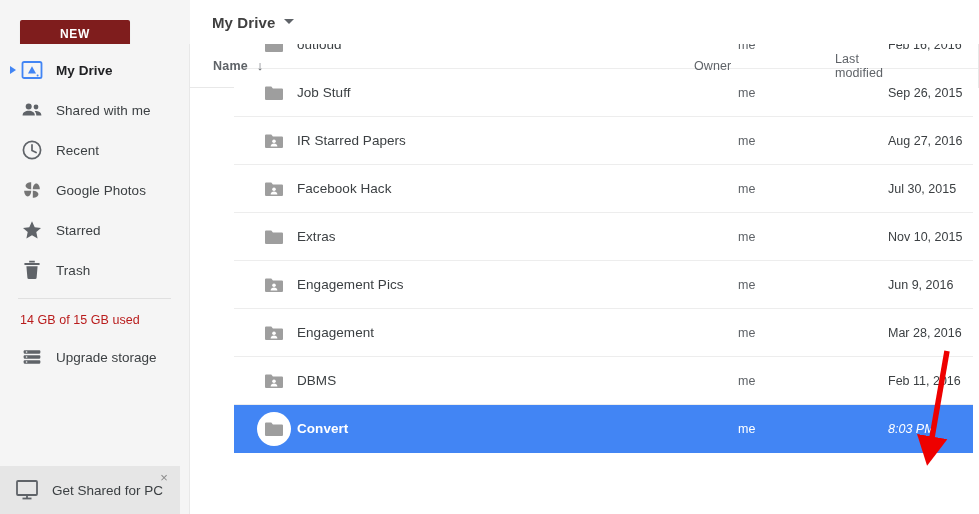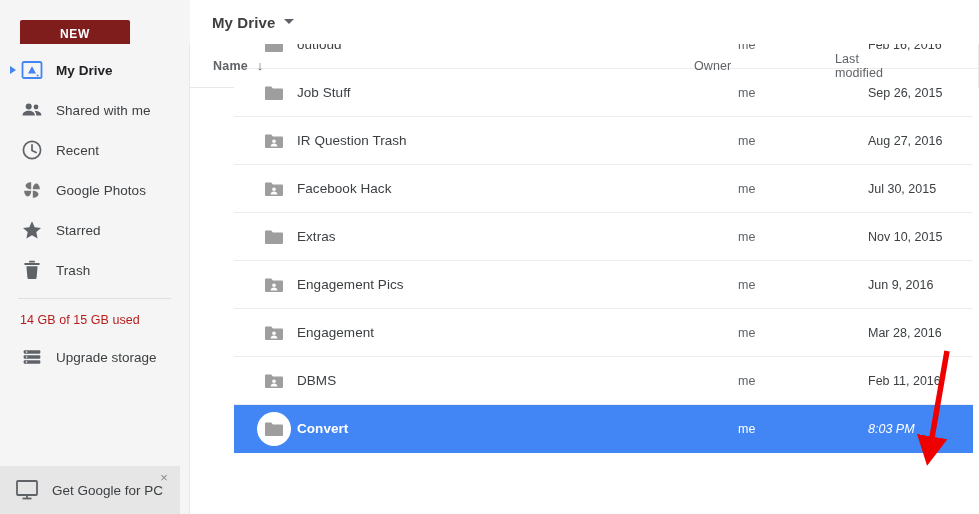--- a/index.html
+++ b/index.html
@@ -283,21 +283,21 @@
   .fr-owner {
     position: absolute;
     left: 504px;
     font-size: 12.5px;
     color: #5f6368;
   }
   .file-row.selected .fr-owner { color: #fff; }
 
   .fr-modified {
     position: absolute;
-    left: 634px;
+    left: 654px;
     font-size: 12.5px;
     color: #3c4043;
   }
   .file-row.selected .fr-modified { color: #fff; font-style: italic; }
 
   
   .right-gutter {
     position: absolute;
     top: 44px; right: 0; bottom: 0;
     width: 6px;
@@ -419,21 +419,21 @@
       </div>
 
       <div class="getdrive">
         <span class="getdrive-icon">
           <svg width="24" height="22" viewBox="0 0 24 22" fill="none" stroke="currentColor" stroke-width="1.8">
             <rect x="2" y="2" width="20" height="14" rx="1"></rect>
             <line x1="12" y1="16" x2="12" y2="19"></line>
             <line x1="7.5" y1="19.5" x2="16.5" y2="19.5"></line>
           </svg>
         </span>
-        <span class="getdrive-label">Get Google for PC</span>
+        <span class="getdrive-label">Get Shared for PC</span>
         <span class="getdrive-close">×</span>
       </div>
     </div>
 
     <div class="content">
 
       <div class="col-header">
         <span class="ch-name">
           <span>Name</span>
           <span class="sort-arrow">↓</span>
@@ -468,21 +468,21 @@
             </div>
             <div class="file-row">
               <span class="fr-icon">
                 <span class="circ"></span>
                 <svg width="24" height="24" viewBox="0 0 24 24">
                   <path d="M3 6.6 a1.1 1.1 0 0 1 1.1-1.1 H9.3 l1.6 2 h9 a1.1 1.1 0 0 1 1.1 1.1 v9.4 a1.1 1.1 0 0 1-1.1 1.1 H4.1 A1.1 1.1 0 0 1 3 18 Z" fill="#9e9e9e"></path>
                   <circle cx="12" cy="12.2" r="1.8" fill="#ffffff"></circle>
                   <path d="M8.6 17.6 c0-2 1.6-3.1 3.4-3.1 s3.4 1.1 3.4 3.1 z" fill="#ffffff"></path>
                 </svg>
               </span>
-              <span class="fr-name">IR Question Trash</span>
+              <span class="fr-name">IR Starred Papers</span>
               <span class="fr-owner">me</span>
               <span class="fr-modified">Aug 27, 2016</span>
             </div>
             <div class="file-row">
               <span class="fr-icon">
                 <span class="circ"></span>
                 <svg width="24" height="24" viewBox="0 0 24 24">
                   <path d="M3 6.6 a1.1 1.1 0 0 1 1.1-1.1 H9.3 l1.6 2 h9 a1.1 1.1 0 0 1 1.1 1.1 v9.4 a1.1 1.1 0 0 1-1.1 1.1 H4.1 A1.1 1.1 0 0 1 3 18 Z" fill="#9e9e9e"></path>
                   <circle cx="12" cy="12.2" r="1.8" fill="#ffffff"></circle>
                   <path d="M8.6 17.6 c0-2 1.6-3.1 3.4-3.1 s3.4 1.1 3.4 3.1 z" fill="#ffffff"></path>

